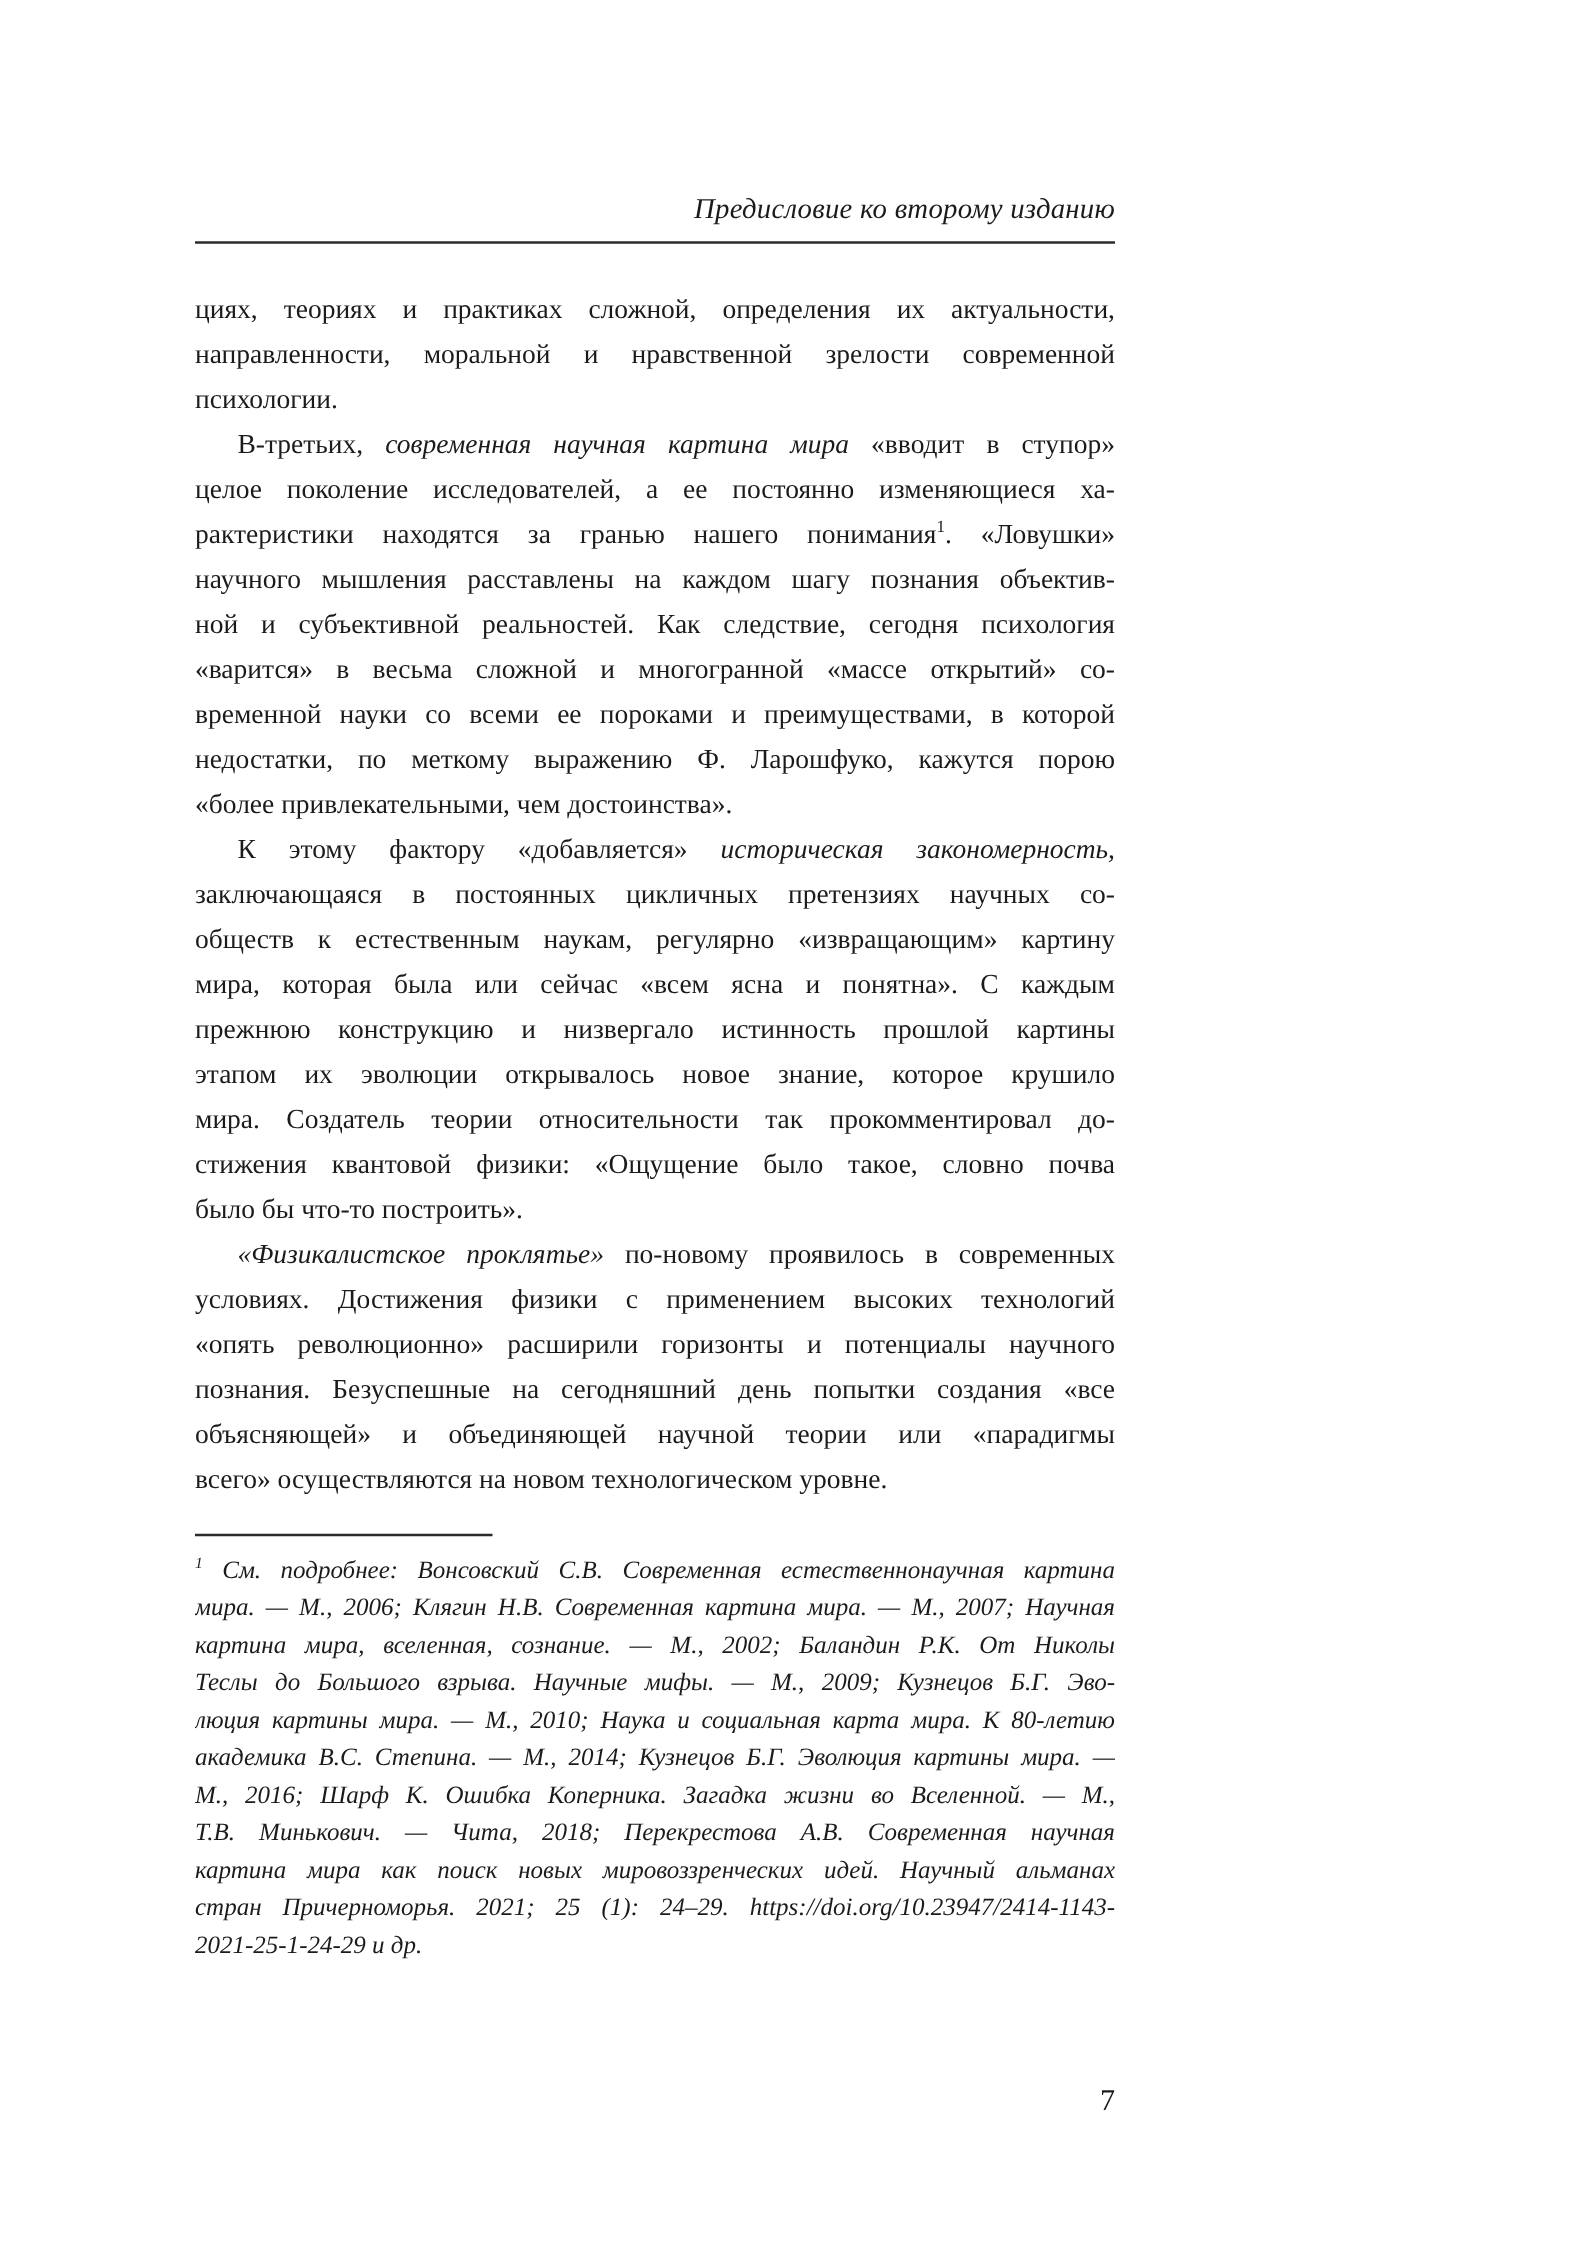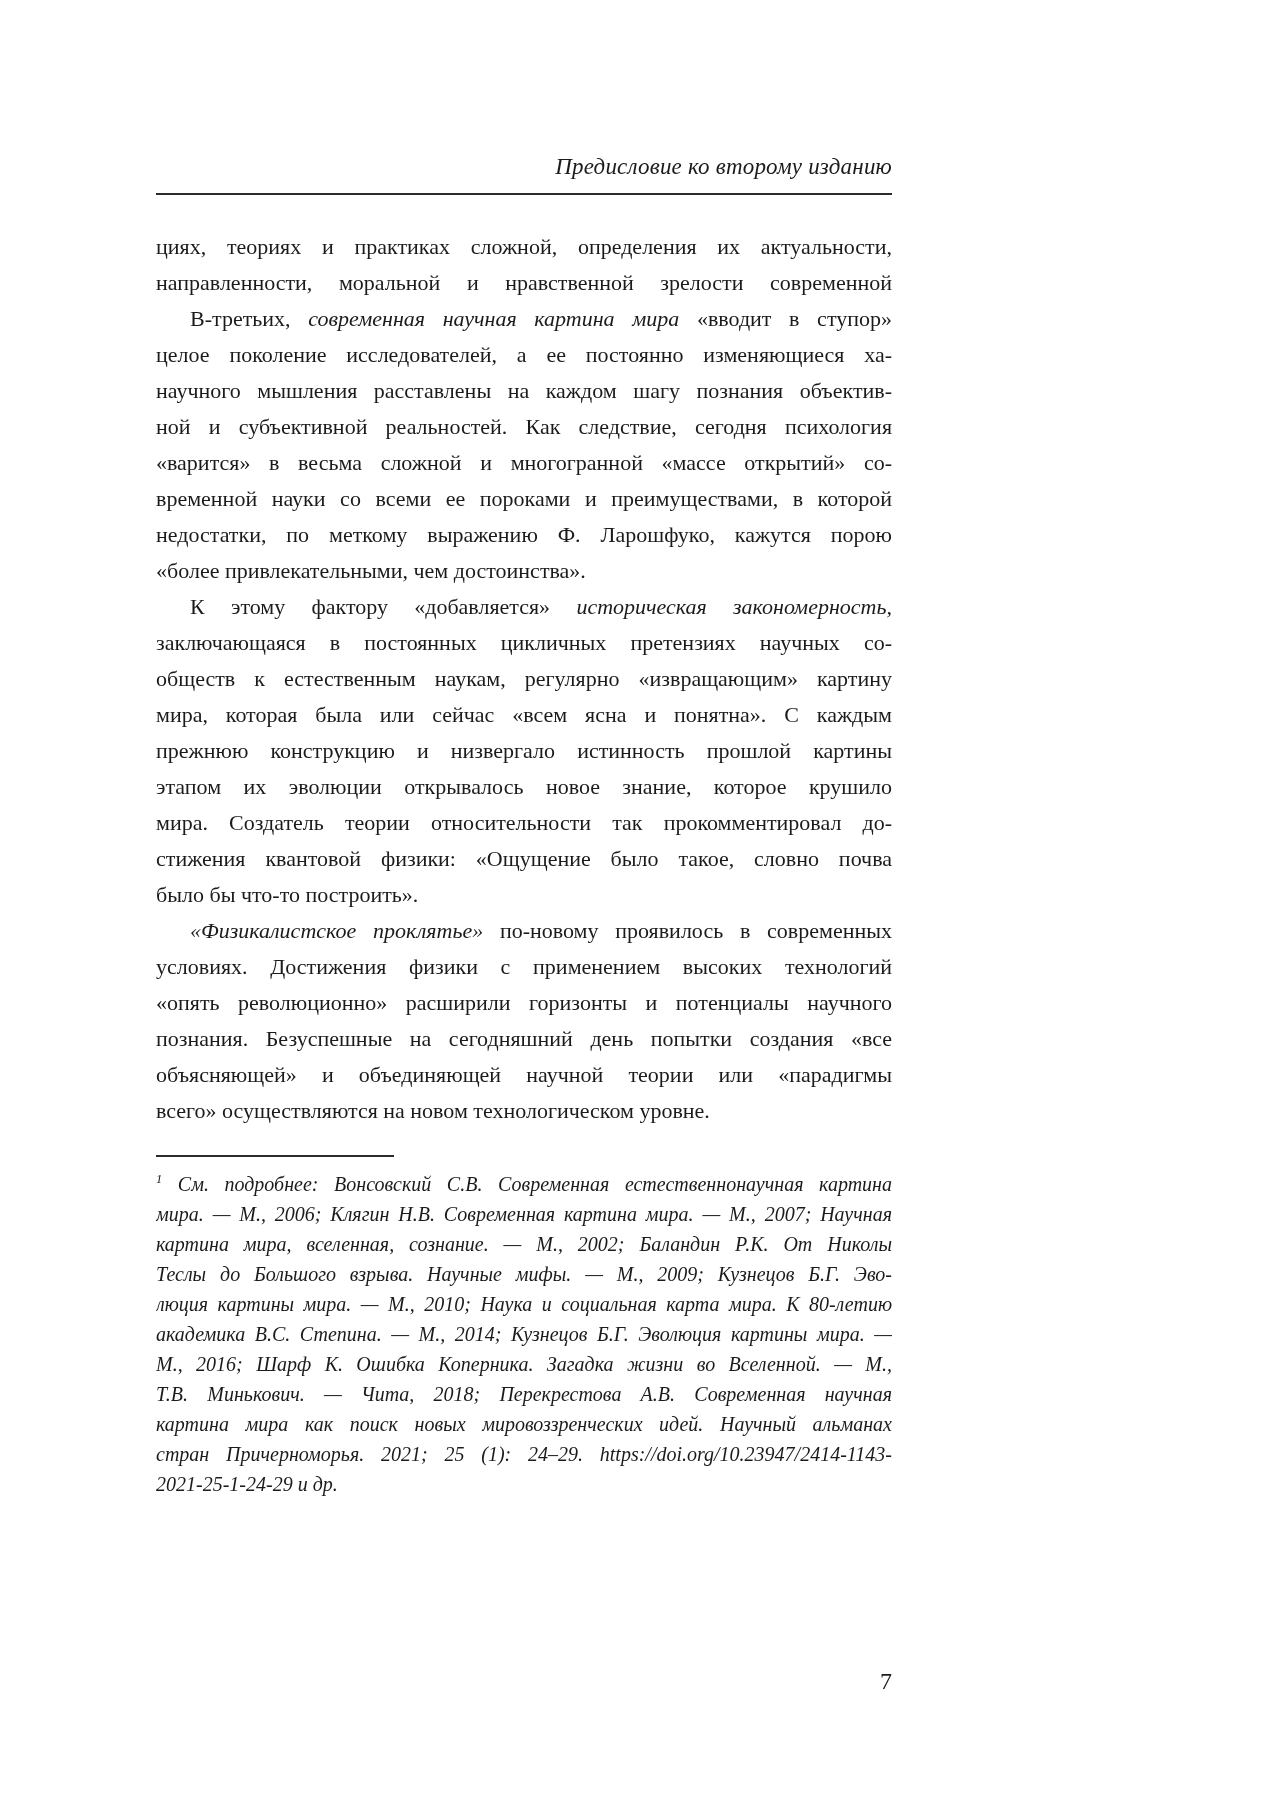--- a/index.html
+++ b/index.html
@@ -82,24 +82,26 @@
 <body>
 
 <div class="content">
   <div class="running-head">Предисловие ко второму изданию</div>
   <div class="header-rule"></div>
 
   <div class="body-text">
       <div class="para">
         <div class="line j"><span>циях, теориях и практиках сложной, определения их актуальности,</span></div>
         <div class="line j"><span>направленности, моральной и нравственной зрелости современной</span></div>
+        <div class="line"><span>психологии.</span></div>
       </div>
       <div class="para indented">
         <div class="line j"><span>В-третьих, </span><span class="it">современная научная картина мира</span><span> «вводит в ступор»</span></div>
         <div class="line j"><span>целое поколение исследователей, а ее постоянно изменяющиеся ха-</span></div>
+        <div class="line j"><span>рактеристики находятся за гранью нашего понимания</span><sup>1</sup><span>. «Ловушки»</span></div>
         <div class="line j"><span>научного мышления расставлены на каждом шагу познания объектив-</span></div>
         <div class="line j"><span>ной и субъективной реальностей. Как следствие, сегодня психология</span></div>
         <div class="line j"><span>«варится» в весьма сложной и многогранной «массе открытий» со-</span></div>
         <div class="line j"><span>временной науки со всеми ее пороками и преимуществами, в которой</span></div>
         <div class="line j"><span>недостатки, по меткому выражению Ф. Ларошфуко, кажутся порою</span></div>
         <div class="line"><span>«более привлекательными, чем достоинства».</span></div>
       </div>
       <div class="para indented">
         <div class="line j"><span>К этому фактору «добавляется» </span><span class="it">историческая закономерность,</span></div>
         <div class="line j"><span>заключающаяся в постоянных цикличных претензиях научных со-</span></div>

